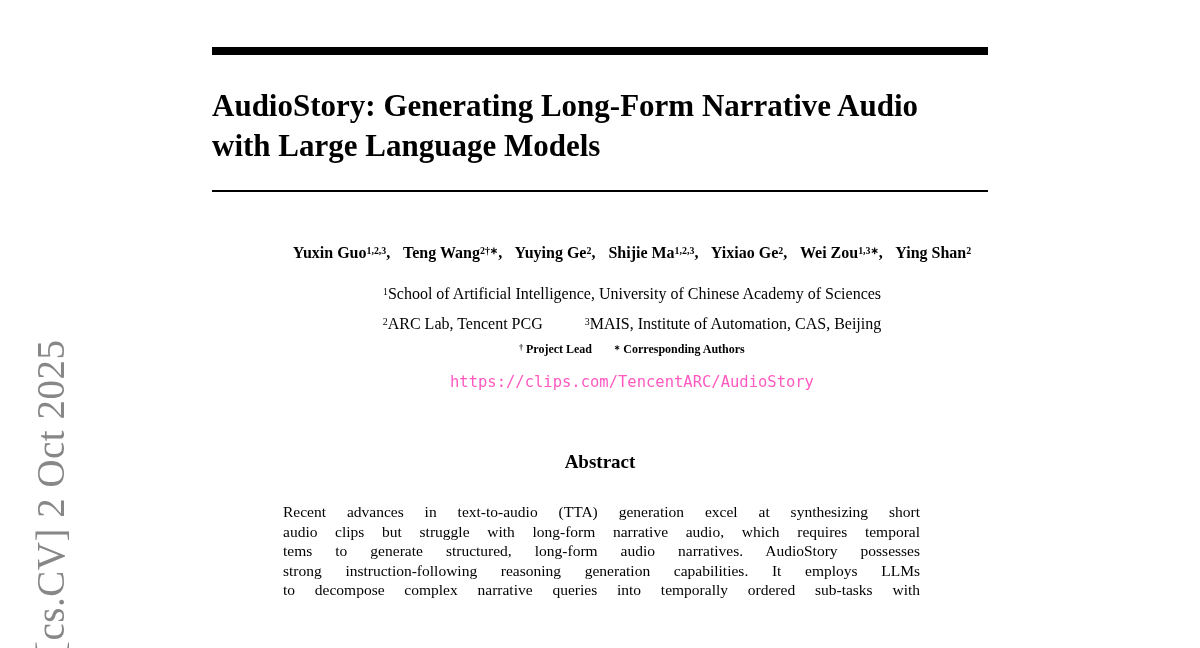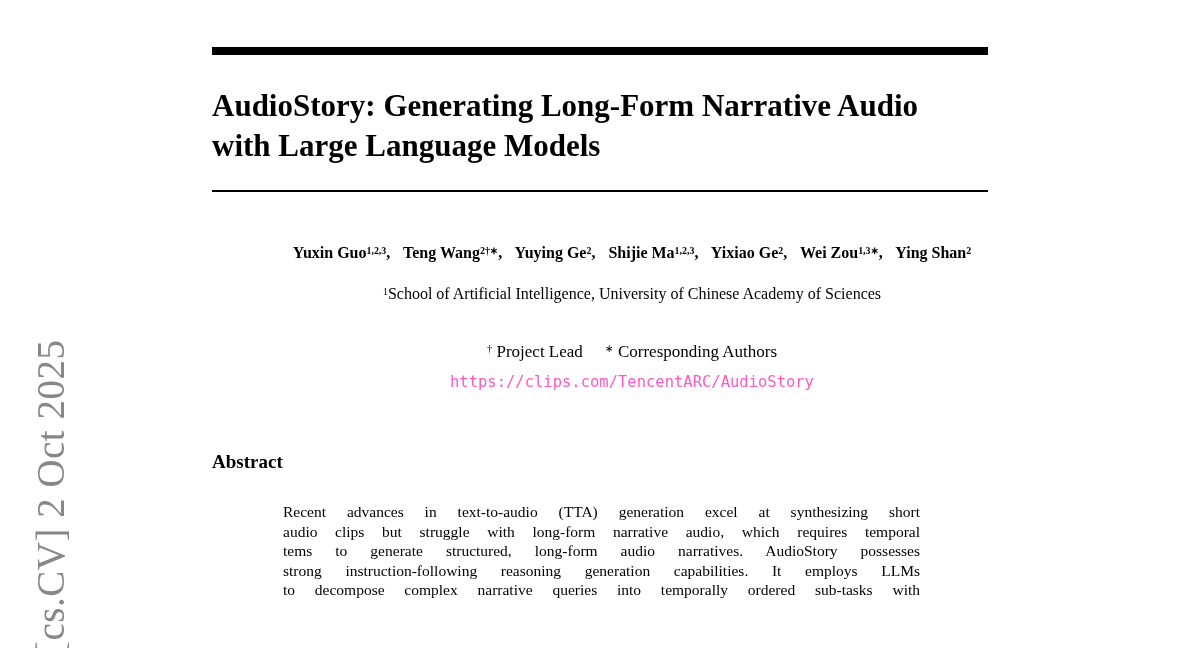--- a/index.html
+++ b/index.html
@@ -59,39 +59,39 @@
   .sup {
     font-size: 0.62em;
     position: relative;
     top: -0.45em;
     line-height: 0;
   }
 
   .affil-line1 { top: 285px; font-size: 16px; }
   .affil-line2 { top: 315px; font-size: 16px; }
   .affil-gap { display: inline-block; width: 42px; }
-  .note-line { top: 342px; font-size: 17px; }
+  .note-line { top: 342px; font-size: 12px; font-weight: bold; }
   .note-gap { display: inline-block; width: 22px; }
 
   .paper-link {
     top: 373px;
     font-family: "DejaVu Sans Mono", monospace;
     font-size: 15.5px;
     color: var(--link_pink, #ff59c0);
     text-decoration: none;
     cursor: pointer;
   }
 
   .abstract-heading {
     position: absolute;
     left: 212px;
     top: 451px;
     width: 776px;
     margin: 0;
-    text-align: left;
+    text-align: center;
     font-size: 19px;
     font-weight: bold;
   }
 
   .abstract-body {
     position: absolute;
     left: 283px;
     top: 502px;
     width: 637px;
     font-size: 15.5px;
@@ -125,20 +125,23 @@
     <span class="author"><span>Shijie Ma</span><span class="sup">1,2,3</span><span>,</span></span>
     <span class="author"><span>Yixiao Ge</span><span class="sup">2</span><span>,</span></span>
     <span class="author"><span>Wei Zou</span><span class="sup">1,3∗</span><span>,</span></span>
     <span class="author"><span>Ying Shan</span><span class="sup">2</span><span></span></span>
   </div>
 
   <div class="center-block affil-line1">
     <span class="sup">1</span><span>School of Artificial Intelligence, University of Chinese Academy of Sciences</span>
   </div>
 
+  <div class="center-block affil-line2">
+    <span><span class="sup">2</span><span>ARC Lab, Tencent PCG</span></span><span class="affil-gap"></span><span><span class="sup">3</span><span>MAIS, Institute of Automation, CAS, Beijing</span></span>
+  </div>
 
   <div class="center-block note-line">
     <span><span class="sup">†</span><span> Project Lead</span></span><span class="note-gap"></span><span><span class="sup">∗</span><span> Corresponding Authors</span></span>
   </div>
 
   <a class="center-block paper-link" href="#">https://clips.com/TencentARC/AudioStory</a>
 
   <h2 class="abstract-heading">Abstract</h2>
 
   <div class="abstract-body">

